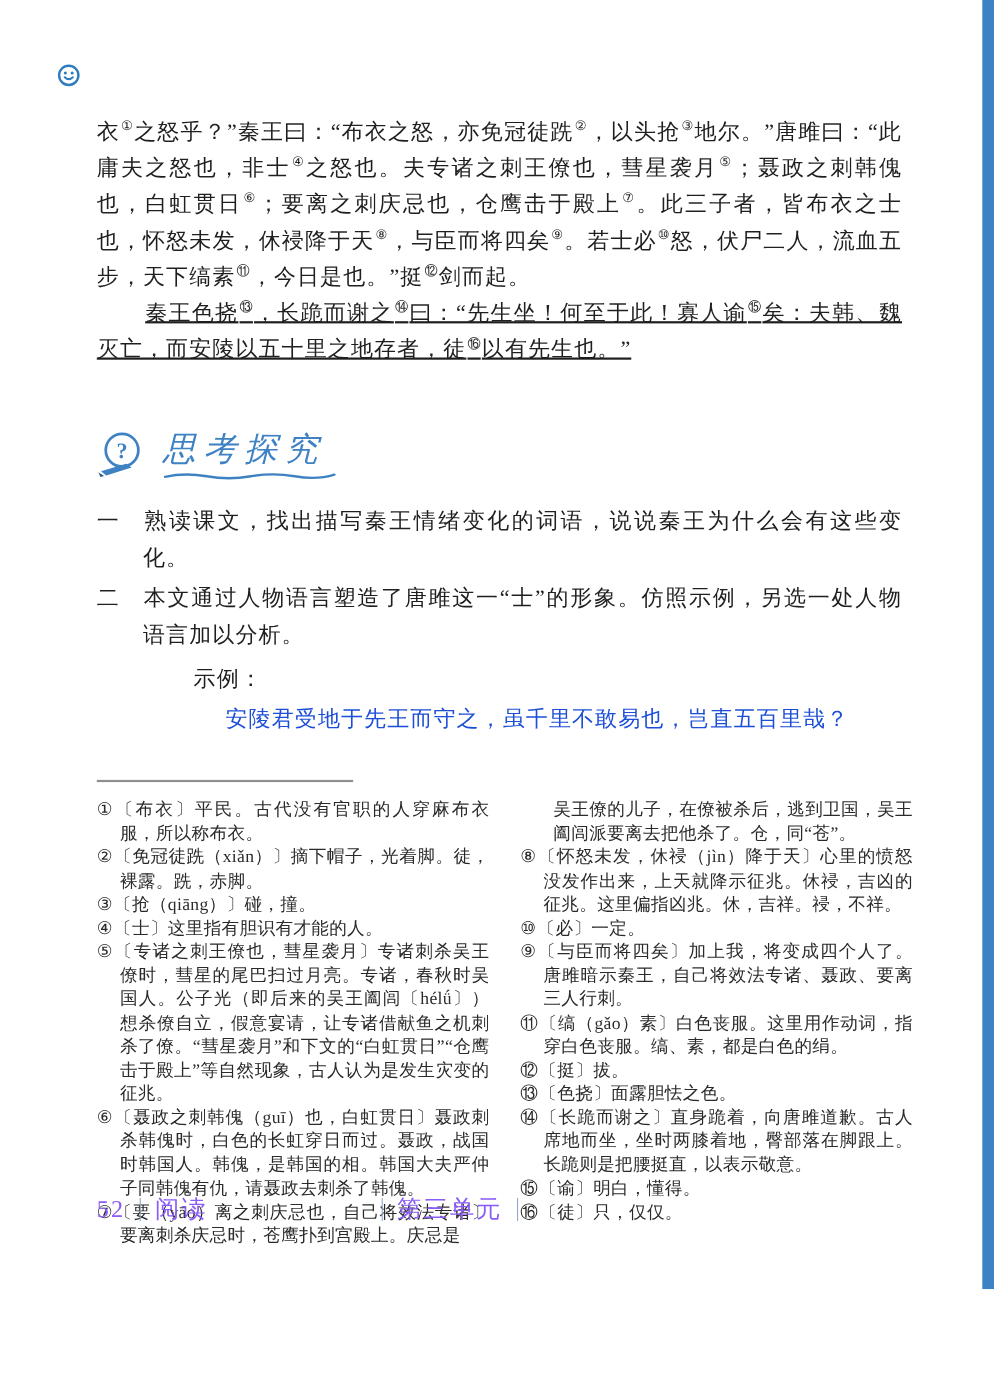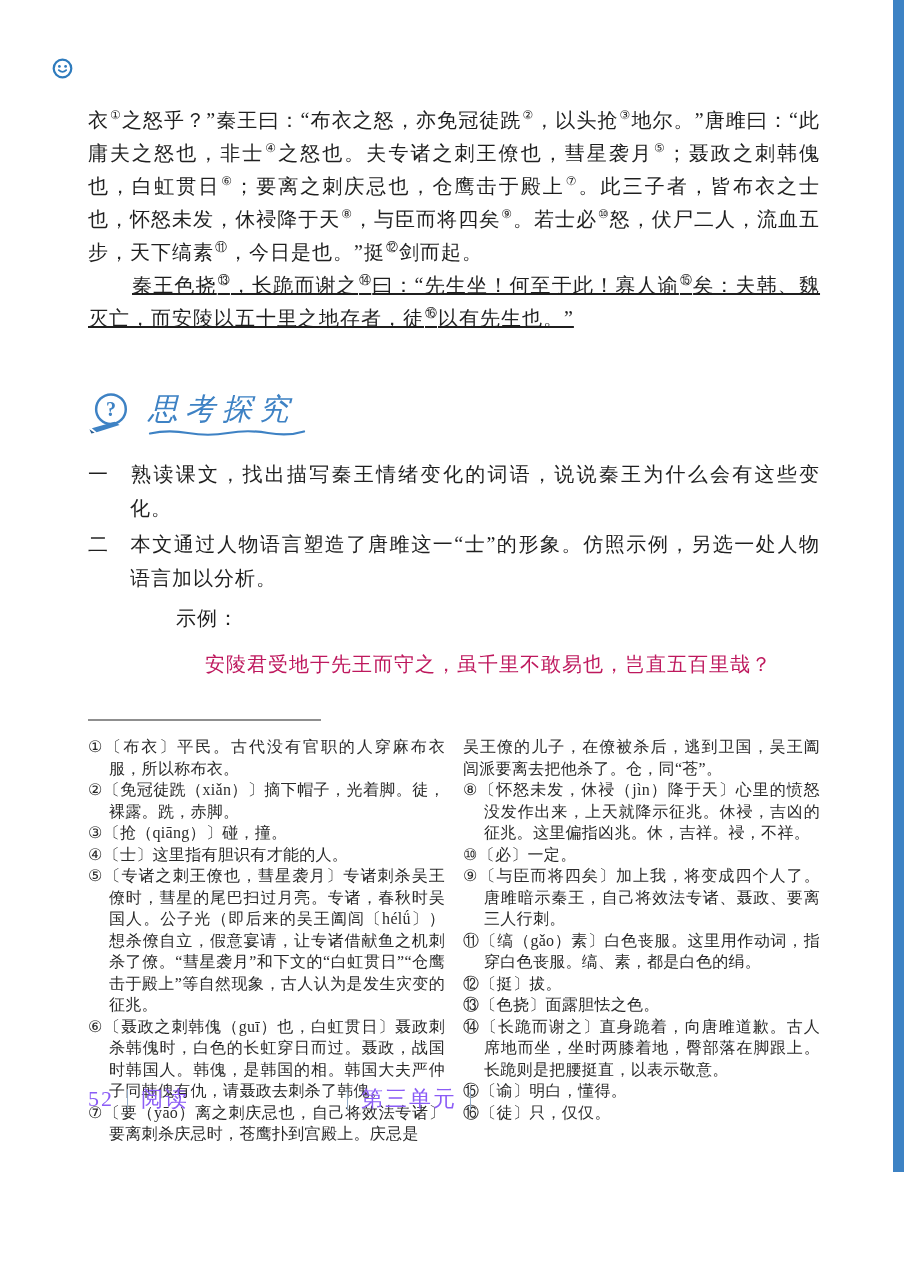--- a/index.html
+++ b/index.html
@@ -57,36 +57,36 @@
     line-height: 34px;
     letter-spacing: 1px;
     text-align: justify;
     padding-left: 42px;
     text-indent: -42px;
     margin-bottom: 2px;
     color: #1f1f1f;
   }
   .q-num { margin-right: 21px; }
   .example-label { font-size: 20px; line-height: 34px; letter-spacing: 1px; padding-left: 88px; margin-top: 6px; color: #1f1f1f; }
-  .example-text  { font-size: 20px; line-height: 34px; letter-spacing: 1px; padding-left: 117px; margin-top: 12px; color: #be185d; }
+  .example-text  { font-size: 20px; line-height: 34px; letter-spacing: 1px; padding-left: 117px; margin-top: 2px; color: #1d4ed8; }
 
   .footnotes { margin-top: 38px; }
   .fn-separator { width: 233px; border-top: 2px solid #8f8f8f; margin-bottom: 15px; }
-  .fn-cols { display: flex; gap: 18px; }
+  .fn-cols { display: flex; gap: 28px; }
   .fn-col { width: 357px; flex: none; }
   .fn-item {
     font-size: 16px;
     line-height: 21.5px;
     letter-spacing: 0.3px;
     text-align: justify;
     color: #2a2a2a;
     padding-left: 21px;
     text-indent: -21px;
   }
-  .fn-item.cont { padding-left: 0; text-indent: 0; }
+  .fn-item.cont { padding-left: 0; text-indent: 0; margin-left: 30px; }
   .fn-num { margin-right: 1px; }
 
   .footer {
     position: absolute;
     left: 88px;
     bottom: 58px;
     display: flex;
     align-items: center;
     font-size: 22px;
     letter-spacing: 2px;

